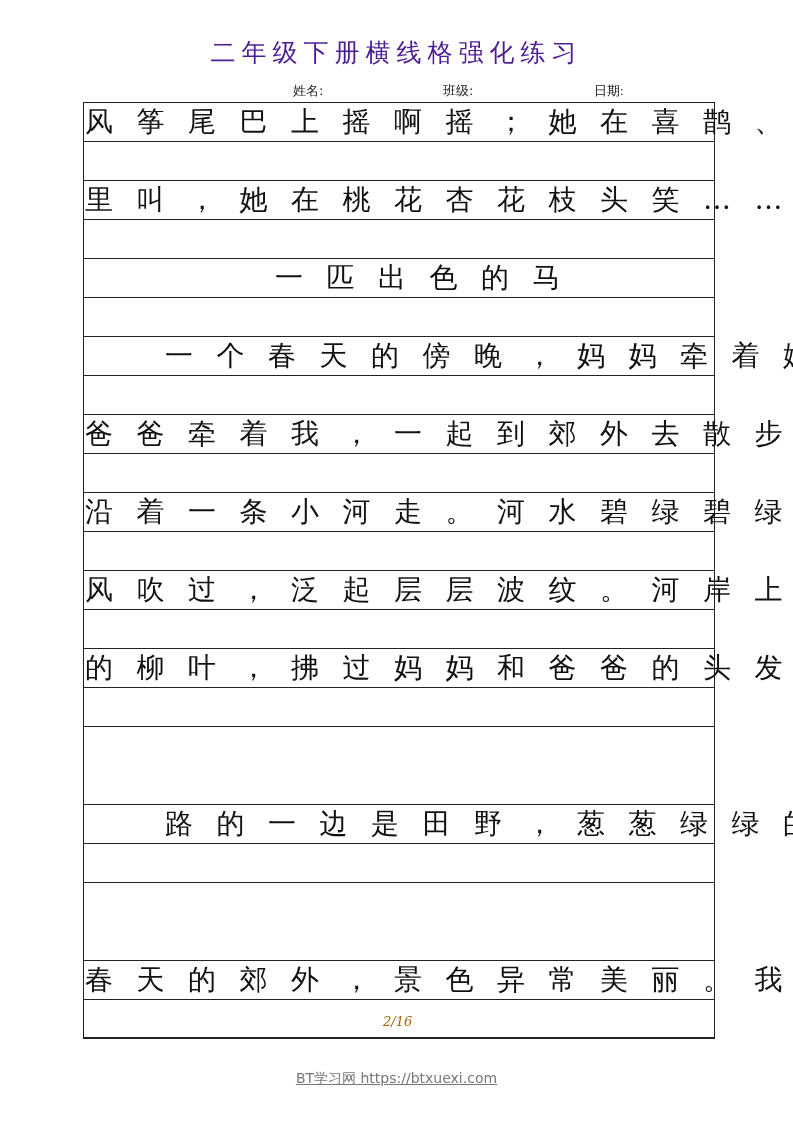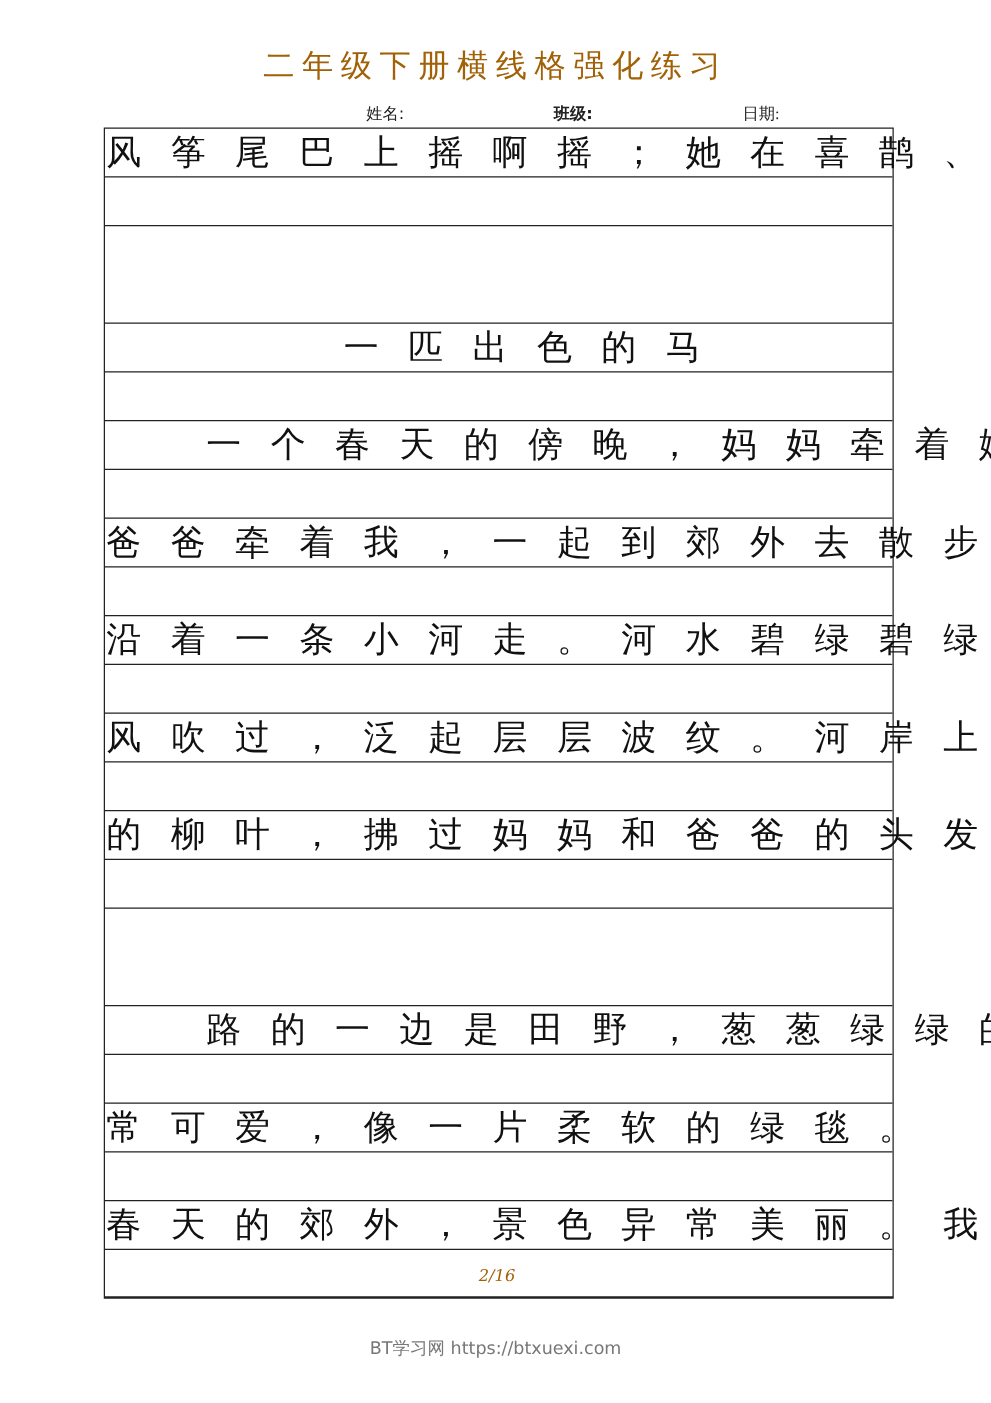--- a/index.html
+++ b/index.html
@@ -13,33 +13,33 @@
       font-family: "DejaVu Serif", "Liberation Serif", serif;
       color: #111111;
     }
     .page-title {
       position: absolute;
       left: 0; top: 36px;
       width: 793px;
       text-align: center;
       font-size: 25px;
       letter-spacing: 6px;
-      color: #a16207;
+      color: #4c1d95;
       font-family: "DejaVu Serif", "Liberation Serif", serif;
     }
     .info-label {
       position: absolute;
       top: 82px;
       font-size: 13px;
       font-family: "DejaVu Sans", "Liberation Sans", sans-serif;
       color: #222;
       text-align: right;
     }
     .info-name { left: 293px; }
-    .info-class { left: 443px; font-weight: bold; }
+    .info-class { left: 443px; }
     .info-date { left: 594px; font-family: Liberation Serif, serif; }
 
     .sheet {
       position: absolute;
       left: 83px; top: 102px;
       width: 632px; height: 937px;
       border: 1.5px solid #222;
       border-bottom-width: 2px;
     }
     .row {
@@ -63,20 +63,21 @@
     .row-text.heading { left: 191px; text-align: right; }
 
     .footer {
       position: absolute;
       left: 0; top: 1070px;
       width: 793px;
       text-align: center;
       font-family: "DejaVu Sans", "Liberation Sans", sans-serif;
       font-size: 14px;
       color: #777;
+      text-decoration: underline;
     }
     .page-num {
       position: absolute;
       left: 383px; top: 1014px;
       font-family: "DejaVu Serif", "Liberation Serif", serif;
       font-size: 13px;
       color: #a16207;
       font-style: italic;
     }
   </style>
@@ -88,20 +89,23 @@
 <span class="info-label info-name">姓名:</span>
 <span class="info-label info-class">班级:</span>
 <span class="info-label info-date">日期:</span>
 
 <div class="sheet">
   <div class="row" style="top:0px">
       <span class="row-text">风筝尾巴上摇啊摇；她在喜鹊、杜鹃嘴</span>
     </div>
   <div class="row" style="top:39px">
       <span class="row-text"></span>
+    </div>
+  <div class="row" style="top:78px">
+      <span class="row-text">里叫，她在桃花杏花枝头笑……</span>
     </div>
   <div class="row" style="top:117px">
       <span class="row-text"></span>
     </div>
   <div class="row" style="top:156px">
       <span class="row-text heading">一匹出色的马</span>
     </div>
   <div class="row" style="top:195px">
       <span class="row-text"></span>
     </div>
@@ -137,23 +141,20 @@
     </div>
   <div class="row" style="top:663px">
       <span class="row-text"></span>
     </div>
   <div class="row" style="top:702px">
       <span class="row-text indent">路的一边是田野，葱葱绿绿的，非</span>
     </div>
   <div class="row" style="top:741px">
       <span class="row-text"></span>
     </div>
-  <div class="row" style="top:780px">
-      <span class="row-text">常可爱，像一片柔软的绿毯。</span>
-    </div>
   <div class="row" style="top:819px">
       <span class="row-text"></span>
     </div>
   <div class="row" style="top:858px">
       <span class="row-text">春天的郊外，景色异常美丽。我们一边</span>
     </div>
   <div class="row last" style="top:897px">
       <span class="row-text"></span>
     </div>
 </div>

